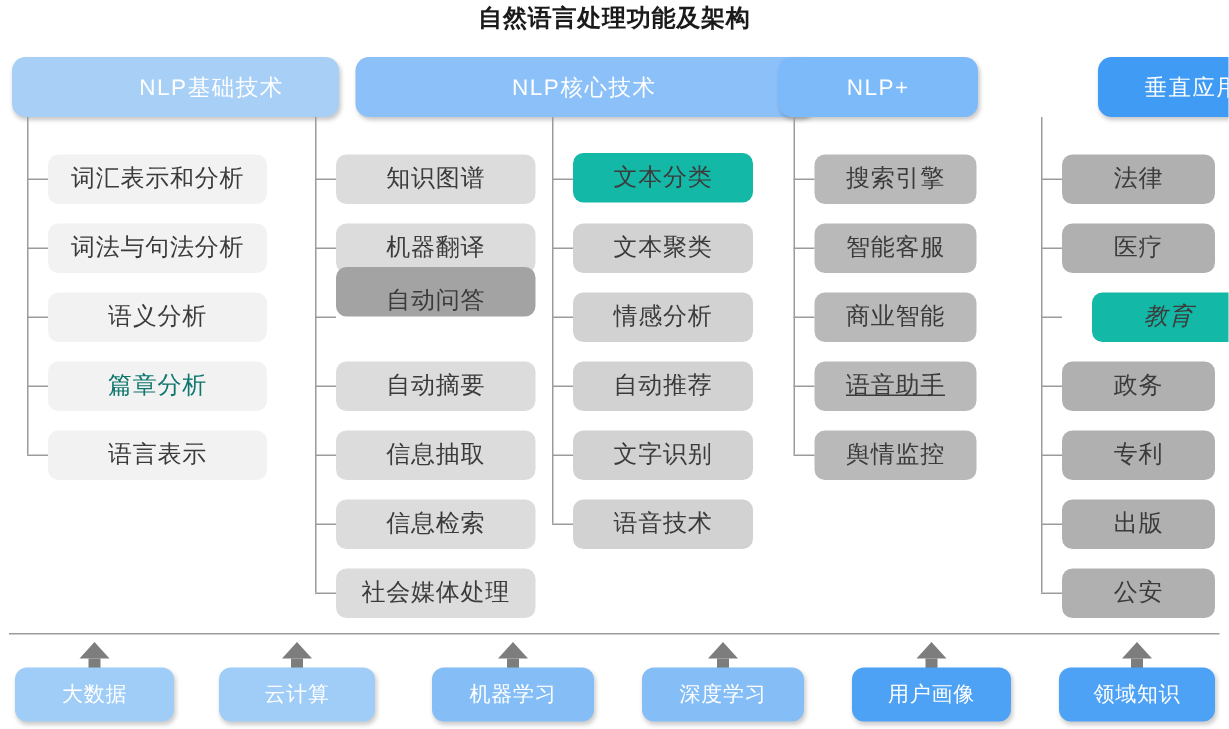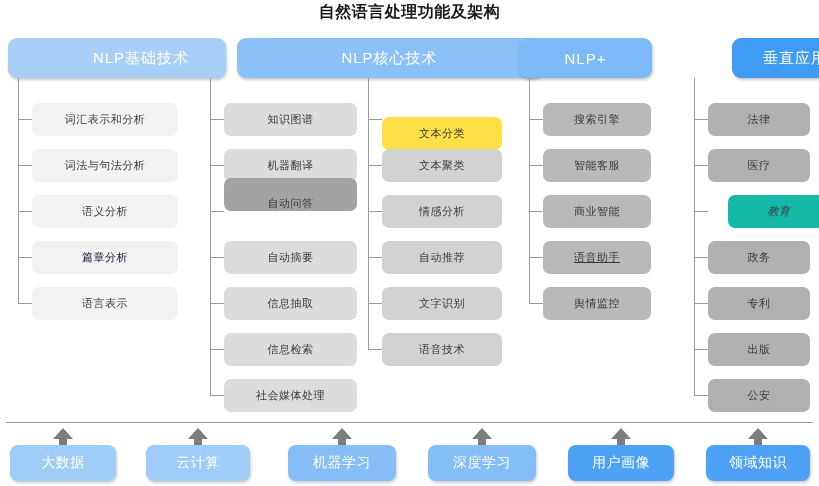--- a/index.html
+++ b/index.html
@@ -20,21 +20,21 @@
     position:absolute;height:40px;border-radius:9px;
     display:flex;align-items:center;justify-content:center;
     color:#ffffff;font-size:15px;letter-spacing:1px;
     box-shadow:1px 2px 3px rgba(0,0,0,.22);
   }
 
   
   .item{
     position:absolute;height:33px;border-radius:7px;
     display:flex;align-items:center;justify-content:center;
-    color:#3b3b3b;font-size:11px;letter-spacing:.5px;
+    color:#3b3b3b;font-size:16px;letter-spacing:.5px;
   }
 
   
   .trunk{position:absolute;width:1px;background:#9b9b9b;}
   .stub{position:absolute;height:1px;background:#9b9b9b;}
 
   
   .baseline{position:absolute;height:1px;background:#9b9b9b;}
   .arrow{
     position:absolute;width:0;height:0;
@@ -116,21 +116,21 @@
   <div id="items-layer">
       <div class="item" style="left: 32px; top: 103px; width: 146px; background: rgb(242, 242, 242); color: rgb(59, 59, 59);">
         <span>词汇表示和分析</span>
       </div>
       <div class="item" style="left: 32px; top: 149px; width: 146px; background: rgb(242, 242, 242); color: rgb(59, 59, 59);">
         <span>词法与句法分析</span>
       </div>
       <div class="item" style="left: 32px; top: 195px; width: 146px; background: rgb(242, 242, 242); color: rgb(59, 59, 59);">
         <span>语义分析</span>
       </div>
-      <div class="item" style="left: 32px; top: 241px; width: 146px; background: rgb(242, 242, 242); color: #0f172a;">
+      <div class="item" style="left: 32px; top: 241px; width: 146px; background: rgb(242, 242, 242); color: #0f766e;">
         <span>篇章分析</span>
       </div>
       <div class="item" style="left: 32px; top: 287px; width: 146px; background: rgb(242, 242, 242); color: rgb(59, 59, 59);">
         <span>语言表示</span>
       </div>
       <div class="item" style="left: 224px; top: 103px; width: 133px; background: rgb(220, 220, 220); color: rgb(59, 59, 59);">
         <span>知识图谱</span>
       </div>
       <div class="item" style="left: 224px; top: 149px; width: 133px; background: rgb(220, 220, 220); color: rgb(59, 59, 59);">
         <span>机器翻译</span>
@@ -143,21 +143,21 @@
       </div>
       <div class="item" style="left: 224px; top: 287px; width: 133px; background: rgb(220, 220, 220); color: rgb(59, 59, 59);">
         <span>信息抽取</span>
       </div>
       <div class="item" style="left: 224px; top: 333px; width: 133px; background: rgb(220, 220, 220); color: rgb(59, 59, 59);">
         <span>信息检索</span>
       </div>
       <div class="item" style="left: 224px; top: 379px; width: 133px; background: rgb(220, 220, 220); color: rgb(59, 59, 59);">
         <span>社会媒体处理</span>
       </div>
-      <div class="item" style="left: 382px; top: 117px; width: 120px; background: #fde047; color: rgb(59, 59, 59);">
+      <div class="item" style="left: 382px; top: 102px; width: 120px; background: #14b8a6; color: rgb(59, 59, 59);">
         <span>文本分类</span>
       </div>
       <div class="item" style="left: 382px; top: 149px; width: 120px; background: rgb(210, 210, 210); color: rgb(59, 59, 59);">
         <span>文本聚类</span>
       </div>
       <div class="item" style="left: 382px; top: 195px; width: 120px; background: rgb(210, 210, 210); color: rgb(59, 59, 59);">
         <span>情感分析</span>
       </div>
       <div class="item" style="left: 382px; top: 241px; width: 120px; background: rgb(210, 210, 210); color: rgb(59, 59, 59);">
         <span>自动推荐</span>

